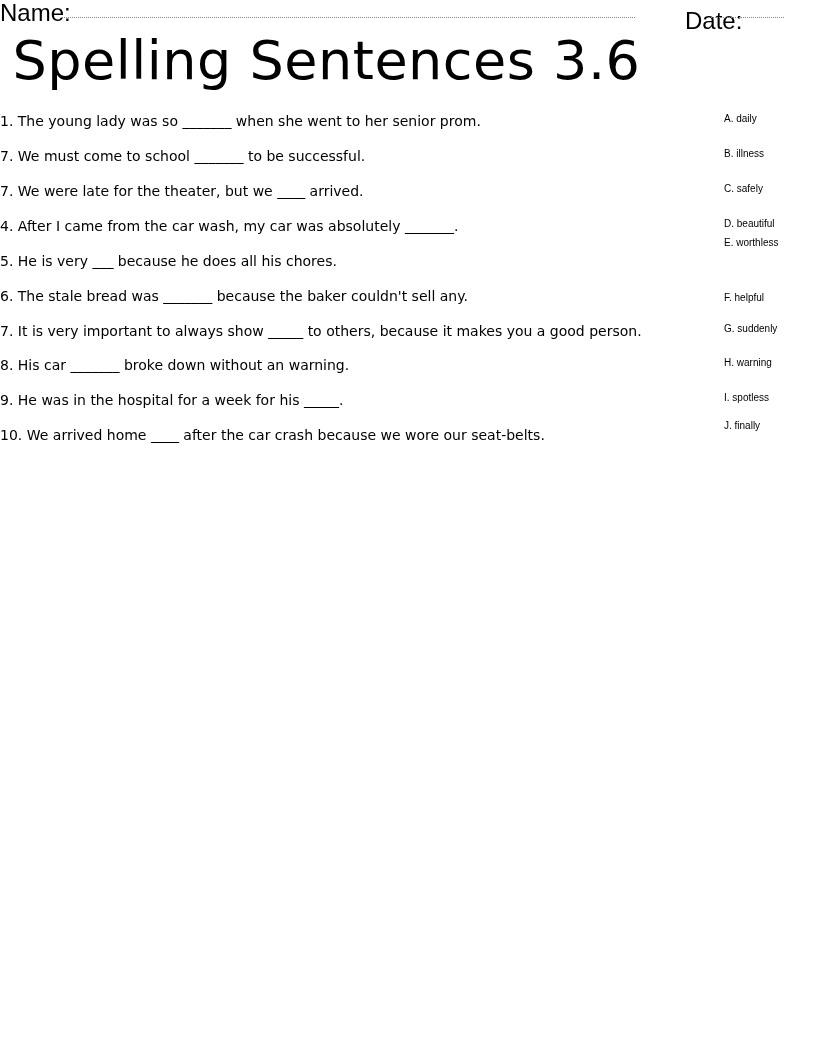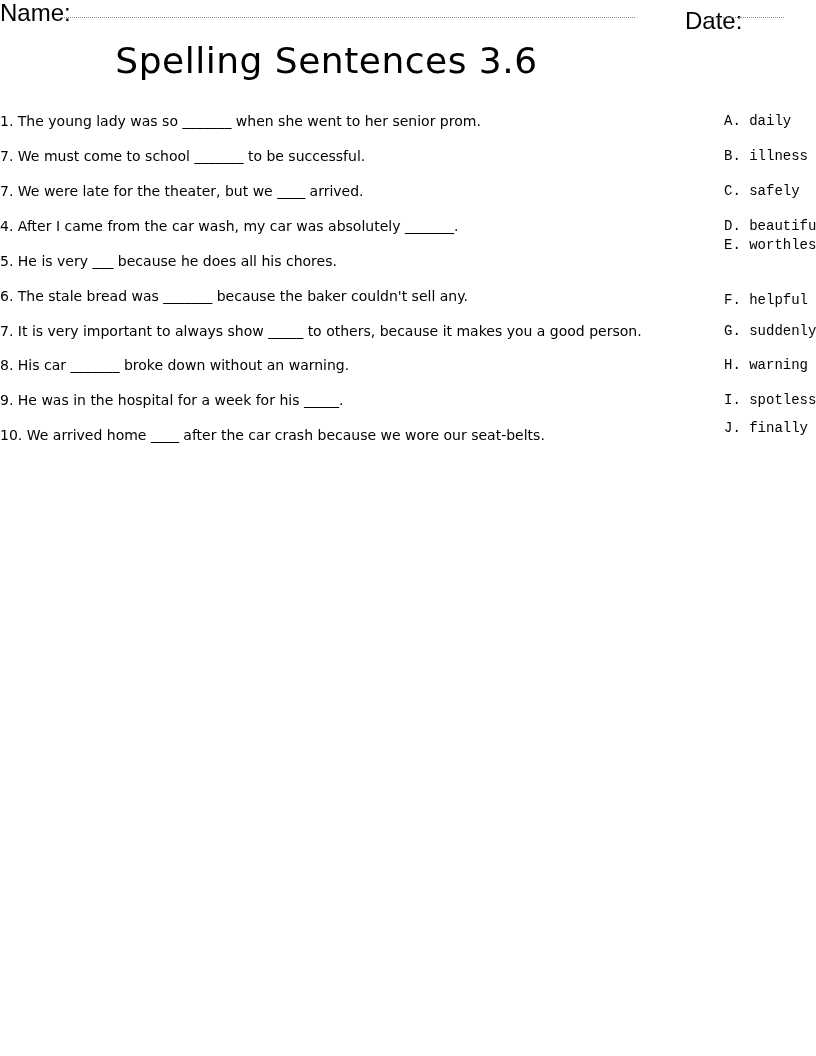--- a/index.html
+++ b/index.html
@@ -4,23 +4,23 @@
 <style>
   html, body { margin: 0; padding: 0; background: #ffffff; }
   body { width: 816px; height: 1056px; position: relative; overflow: hidden; color: #000; }
   .header { position: absolute; top: 0; left: 0; width: 816px; height: 24px;
     font-family: "Liberation Sans", sans-serif; font-size: 24px; }
   .name-label { position: absolute; left: 0; top: -1px; }
   .name-line { position: absolute; left: 62px; top: 17px; width: 573px; border-bottom: 1px dotted #888; }
   .date-label { position: absolute; left: 685px; top: -1px; margin-top: 8px; }
   .date-line { position: absolute; left: 708px; top: 17px; width: 76px; border-bottom: 1px dotted #888; }
   .title { position: absolute; top: 26px; left: 0; width: 653px; text-align: center;
-    font-family: "DejaVu Sans", sans-serif; font-size: 36px; line-height: 70px; letter-spacing: 0.5px; }
+    font-family: "DejaVu Sans", sans-serif; font-size: 54px; line-height: 70px; letter-spacing: 0.5px; }
   .q { position: absolute; left: 0; font-family: "DejaVu Sans", sans-serif; font-size: 14px; white-space: nowrap; }
-  .a { position: absolute; left: 724px; font-family: Liberation Mono, monospace; font-size: 14px; white-space: nowrap; }
+  .a { position: absolute; left: 724px; font-family: Liberation Sans, sans-serif; font-size: 10px; white-space: nowrap; }
 </style>
 </head>
 <body>
 
 <div class="header">
   <span class="name-label">Name:</span>
   <div class="name-line"></div>
   <span class="date-label">Date:</span>
   <div class="date-line"></div>
 </div>

